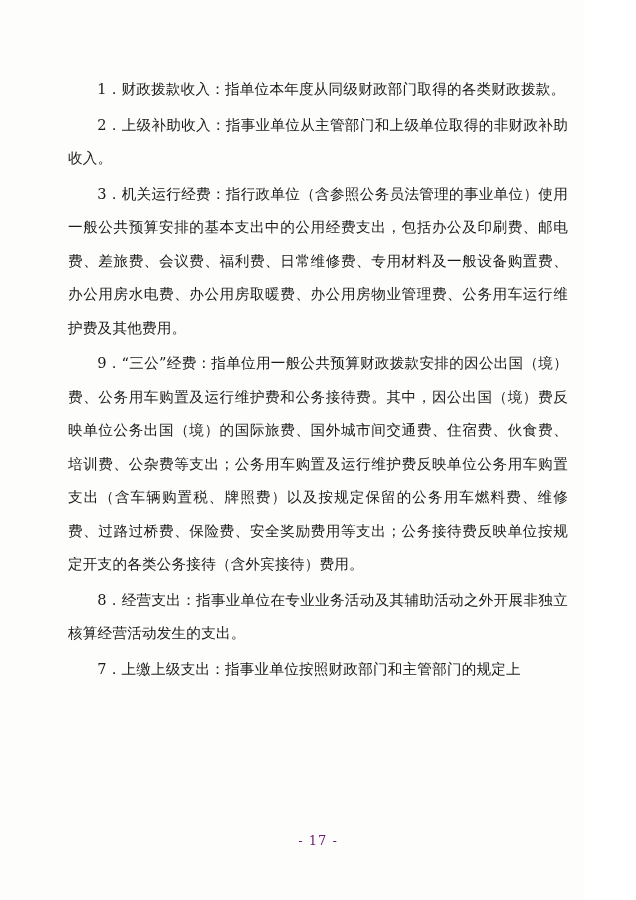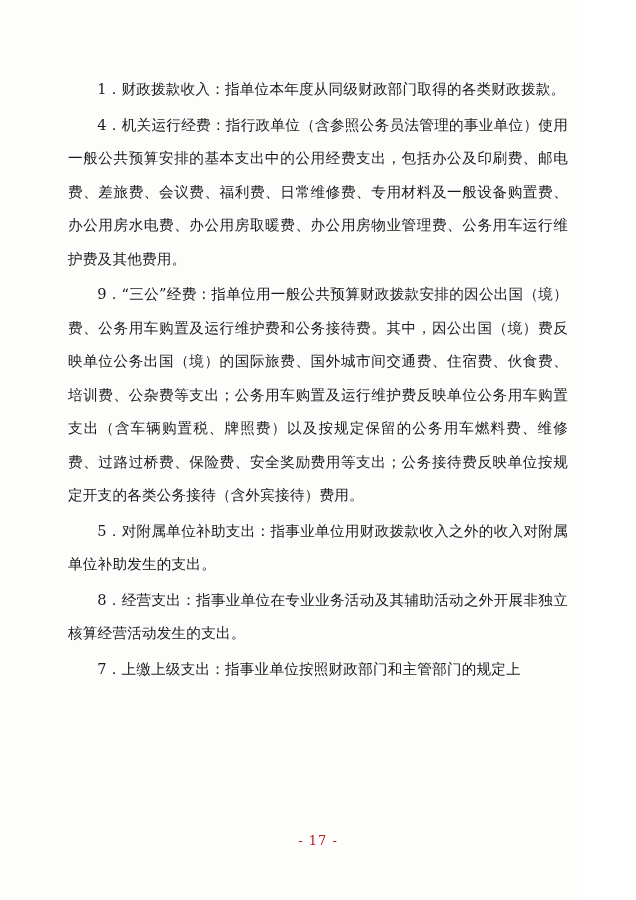--- a/index.html
+++ b/index.html
@@ -39,35 +39,35 @@
     text-indent: 2em;
     color: #1a1a1a;
   }
   .footer {
     position: absolute;
     left: 0;
     top: 833px;
     width: 636px;
     text-align: center;
     font-size: 13px;
-    color: #b91c1c;
+    color: #701a75;
     letter-spacing: 1px;
   }
   .pagenum {
     display: inline-block;
   }
 </style>
 </head>
 <body>
 
 <div class="page">
   <div class="content">
     <p class="para">1．财政拨款收入：指单位本年度从同级财政部门取得的各类财政拨款。</p>
-    <p class="para">4．机关运行经费：指行政单位（含参照公务员法管理的事业单位）使用一般公共预算安排的基本支出中的公用经费支出，包括办公及印刷费、邮电费、差旅费、会议费、福利费、日常维修费、专用材料及一般设备购置费、办公用房水电费、办公用房取暖费、办公用房物业管理费、公务用车运行维护费及其他费用。</p>
+    <p class="para">2．上级补助收入：指事业单位从主管部门和上级单位取得的非财政补助收入。</p>
+    <p class="para">3．机关运行经费：指行政单位（含参照公务员法管理的事业单位）使用一般公共预算安排的基本支出中的公用经费支出，包括办公及印刷费、邮电费、差旅费、会议费、福利费、日常维修费、专用材料及一般设备购置费、办公用房水电费、办公用房取暖费、办公用房物业管理费、公务用车运行维护费及其他费用。</p>
     <p class="para">9．“三公”经费：指单位用一般公共预算财政拨款安排的因公出国（境）费、公务用车购置及运行维护费和公务接待费。其中，因公出国（境）费反映单位公务出国（境）的国际旅费、国外城市间交通费、住宿费、伙食费、培训费、公杂费等支出；公务用车购置及运行维护费反映单位公务用车购置支出（含车辆购置税、牌照费）以及按规定保留的公务用车燃料费、维修费、过路过桥费、保险费、安全奖励费用等支出；公务接待费反映单位按规定开支的各类公务接待（含外宾接待）费用。</p>
-    <p class="para">5．对附属单位补助支出：指事业单位用财政拨款收入之外的收入对附属单位补助发生的支出。</p>
     <p class="para">8．经营支出：指事业单位在专业业务活动及其辅助活动之外开展非独立核算经营活动发生的支出。</p>
     <p class="para">7．上缴上级支出：指事业单位按照财政部门和主管部门的规定上</p>
   </div>
   <div class="footer">
     <span class="pagenum">- 17 -</span>
   </div>
 </div>
 
 </body></html>

